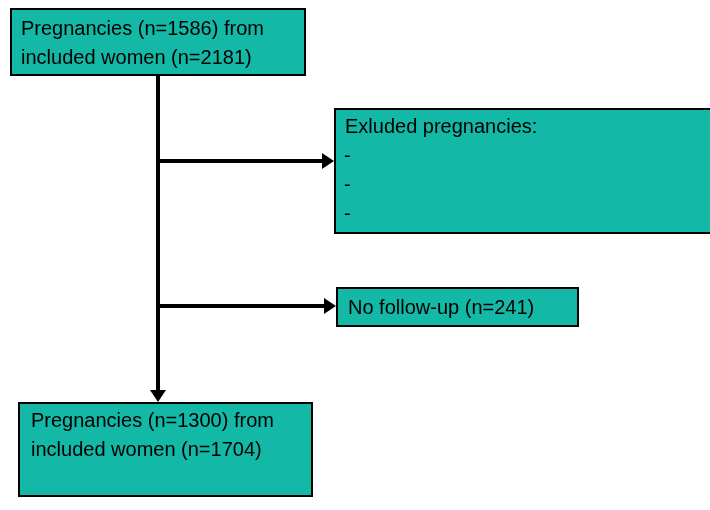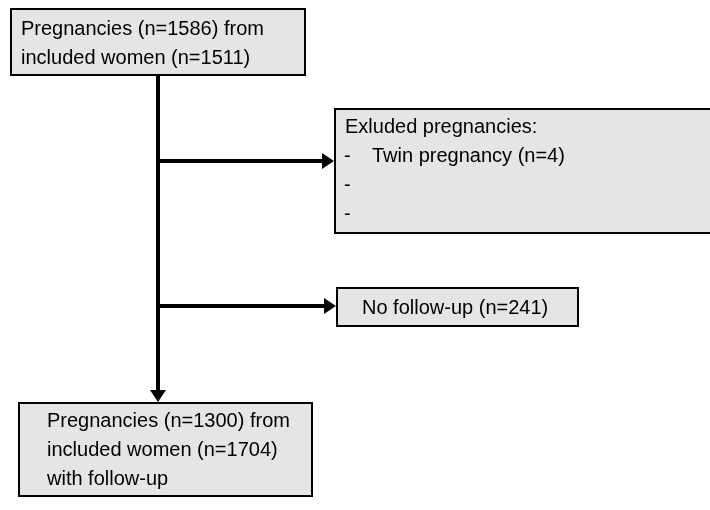--- a/index.html
+++ b/index.html
@@ -9,30 +9,30 @@
     height: 510px;
     background: #ffffff;
     font-family: "Liberation Sans", sans-serif;
     color: #000000;
     overflow: hidden;
   }
   .box {
     position: absolute;
     box-sizing: border-box;
     border: 2px solid #000000;
-    background: #e5e5e5;
+    background: #14b8a6;
     font-size: 20px;
     line-height: 29px;
   }
   .ln { white-space: pre; }
 
   .top-box    { left: 10px;  top: 8px;   width: 296px; height: 68px;  padding: 4px 4px 0 9px; }
   .excl-box   { left: 334px; top: 100px; width: 436px; height: 126px; padding: 2px 16px 0 0; margin-top: 8px; }
-  .nofu-box   { left: 336px; top: 287px; width: 243px; height: 40px;  display: flex; align-items: center; padding-left: 24px; }
-  .bottom-box { left: 18px;  top: 402px; width: 295px; height: 95px;  padding: 2px 4px 0 27px; }
+  .nofu-box   { left: 336px; top: 287px; width: 243px; height: 40px;  display: flex; align-items: center; padding-left: 10px; }
+  .bottom-box { left: 18px;  top: 402px; width: 295px; height: 95px;  padding: 2px 4px 0 11px; }
 
   .excl-title { padding-left: 9px; white-space: pre; }
   .excl-item  { display: flex; }
   .excl-item .bullet { width: 36px; padding-left: 8px; box-sizing: border-box; }
   .excl-item .itxt   { white-space: pre; }
 
   .hline, .vline { position: absolute; background: #000000; }
   .vline.stem   { left: 156px; top: 75px;  width: 4px;  height: 315px; }
   .hline.b1     { left: 156px; top: 159px; width: 166px; height: 4px; }
   .hline.b2     { left: 156px; top: 304px; width: 168px; height: 4px; }
@@ -51,40 +51,38 @@
   <div class="arrowhead ah-down"></div>
 
   <div class="hline b1"></div>
   <div class="arrowhead ah-right1"></div>
 
   <div class="hline b2"></div>
   <div class="arrowhead ah-right2"></div>
 
   <div class="box top-box">
     <div class="ln">Pregnancies (n=1586) from</div>
-    <div class="ln">included women (n=1511)</div>
+    <div class="ln">included women (n=2181)</div>
   </div>
 
   <div class="box excl-box">
     <div class="excl-title">Exluded pregnancies:</div>
     <div class="excl-item">
       <span class="bullet">-</span>
-      <span class="itxt">Twin pregnancy (n=4)</span>
     </div>
     <div class="excl-item">
       <span class="bullet">-</span>
     </div>
     <div class="excl-item">
       <span class="bullet">-</span>
     </div>
   </div>
 
   <div class="box nofu-box">
     <div class="ln">No follow-up (n=241)</div>
   </div>
 
   <div class="box bottom-box">
     <div class="ln">Pregnancies (n=1300) from</div>
     <div class="ln">included women (n=1704)</div>
-    <div class="ln">with follow-up</div>
   </div>
 
 </div>
 
 </body></html>

